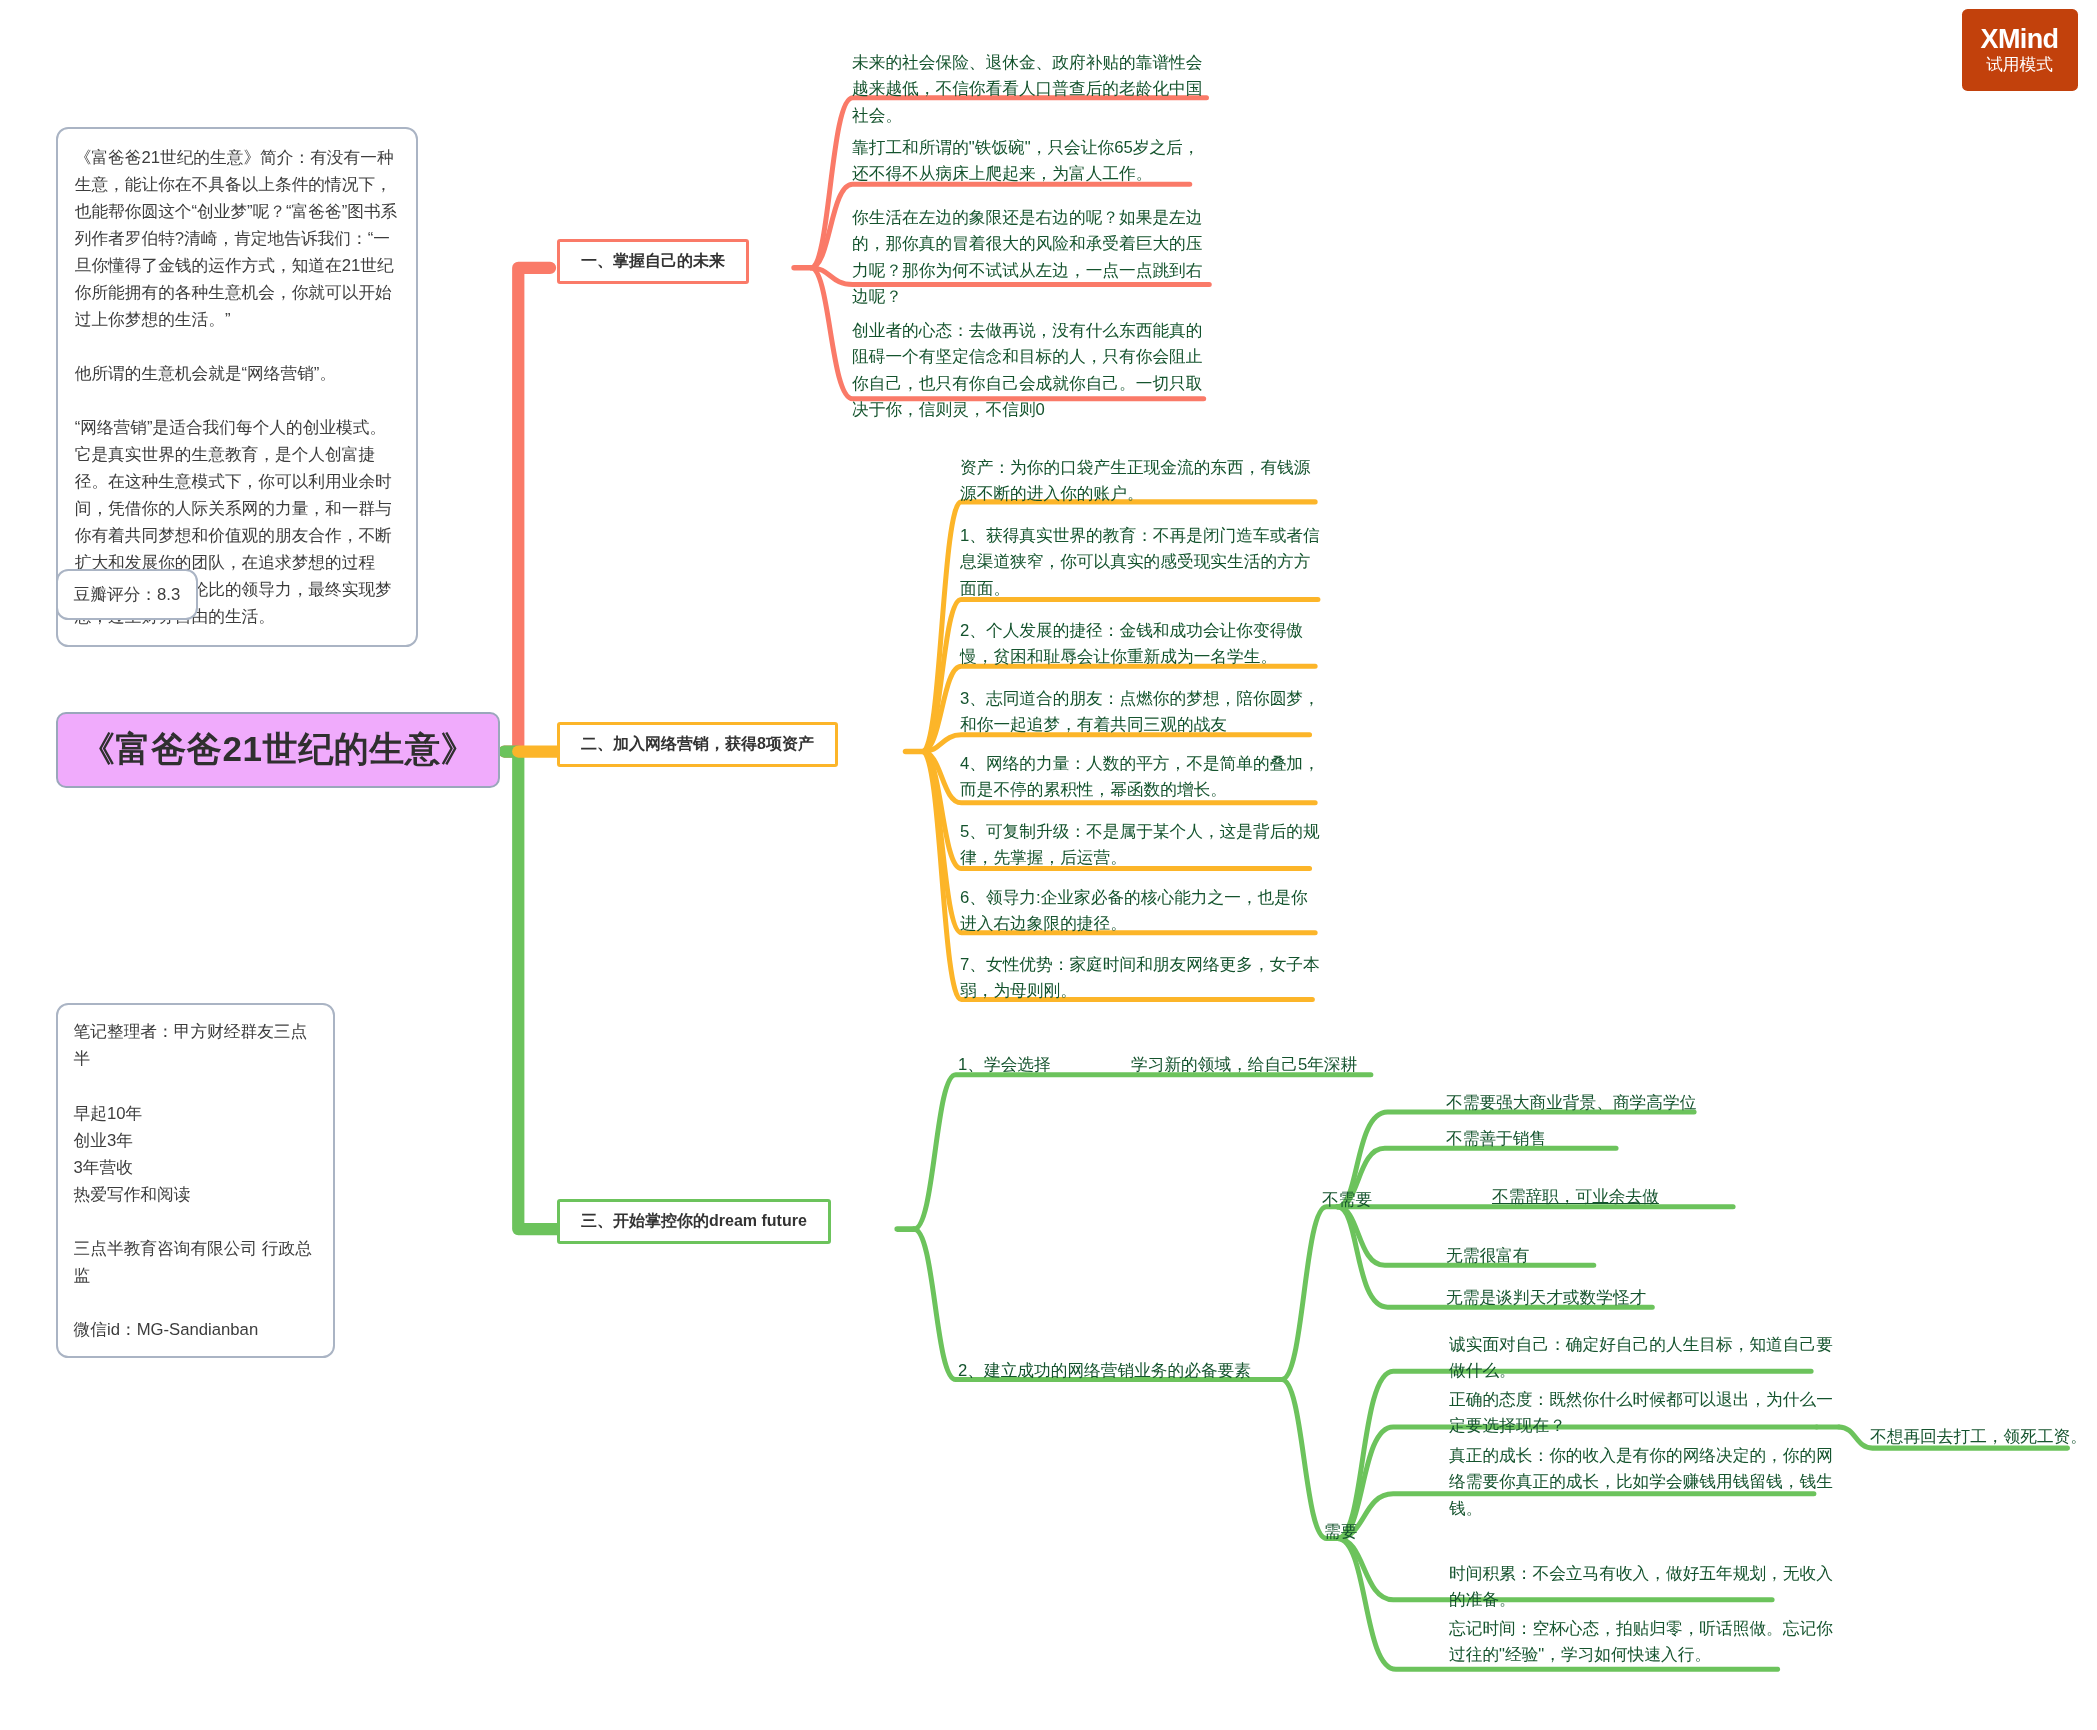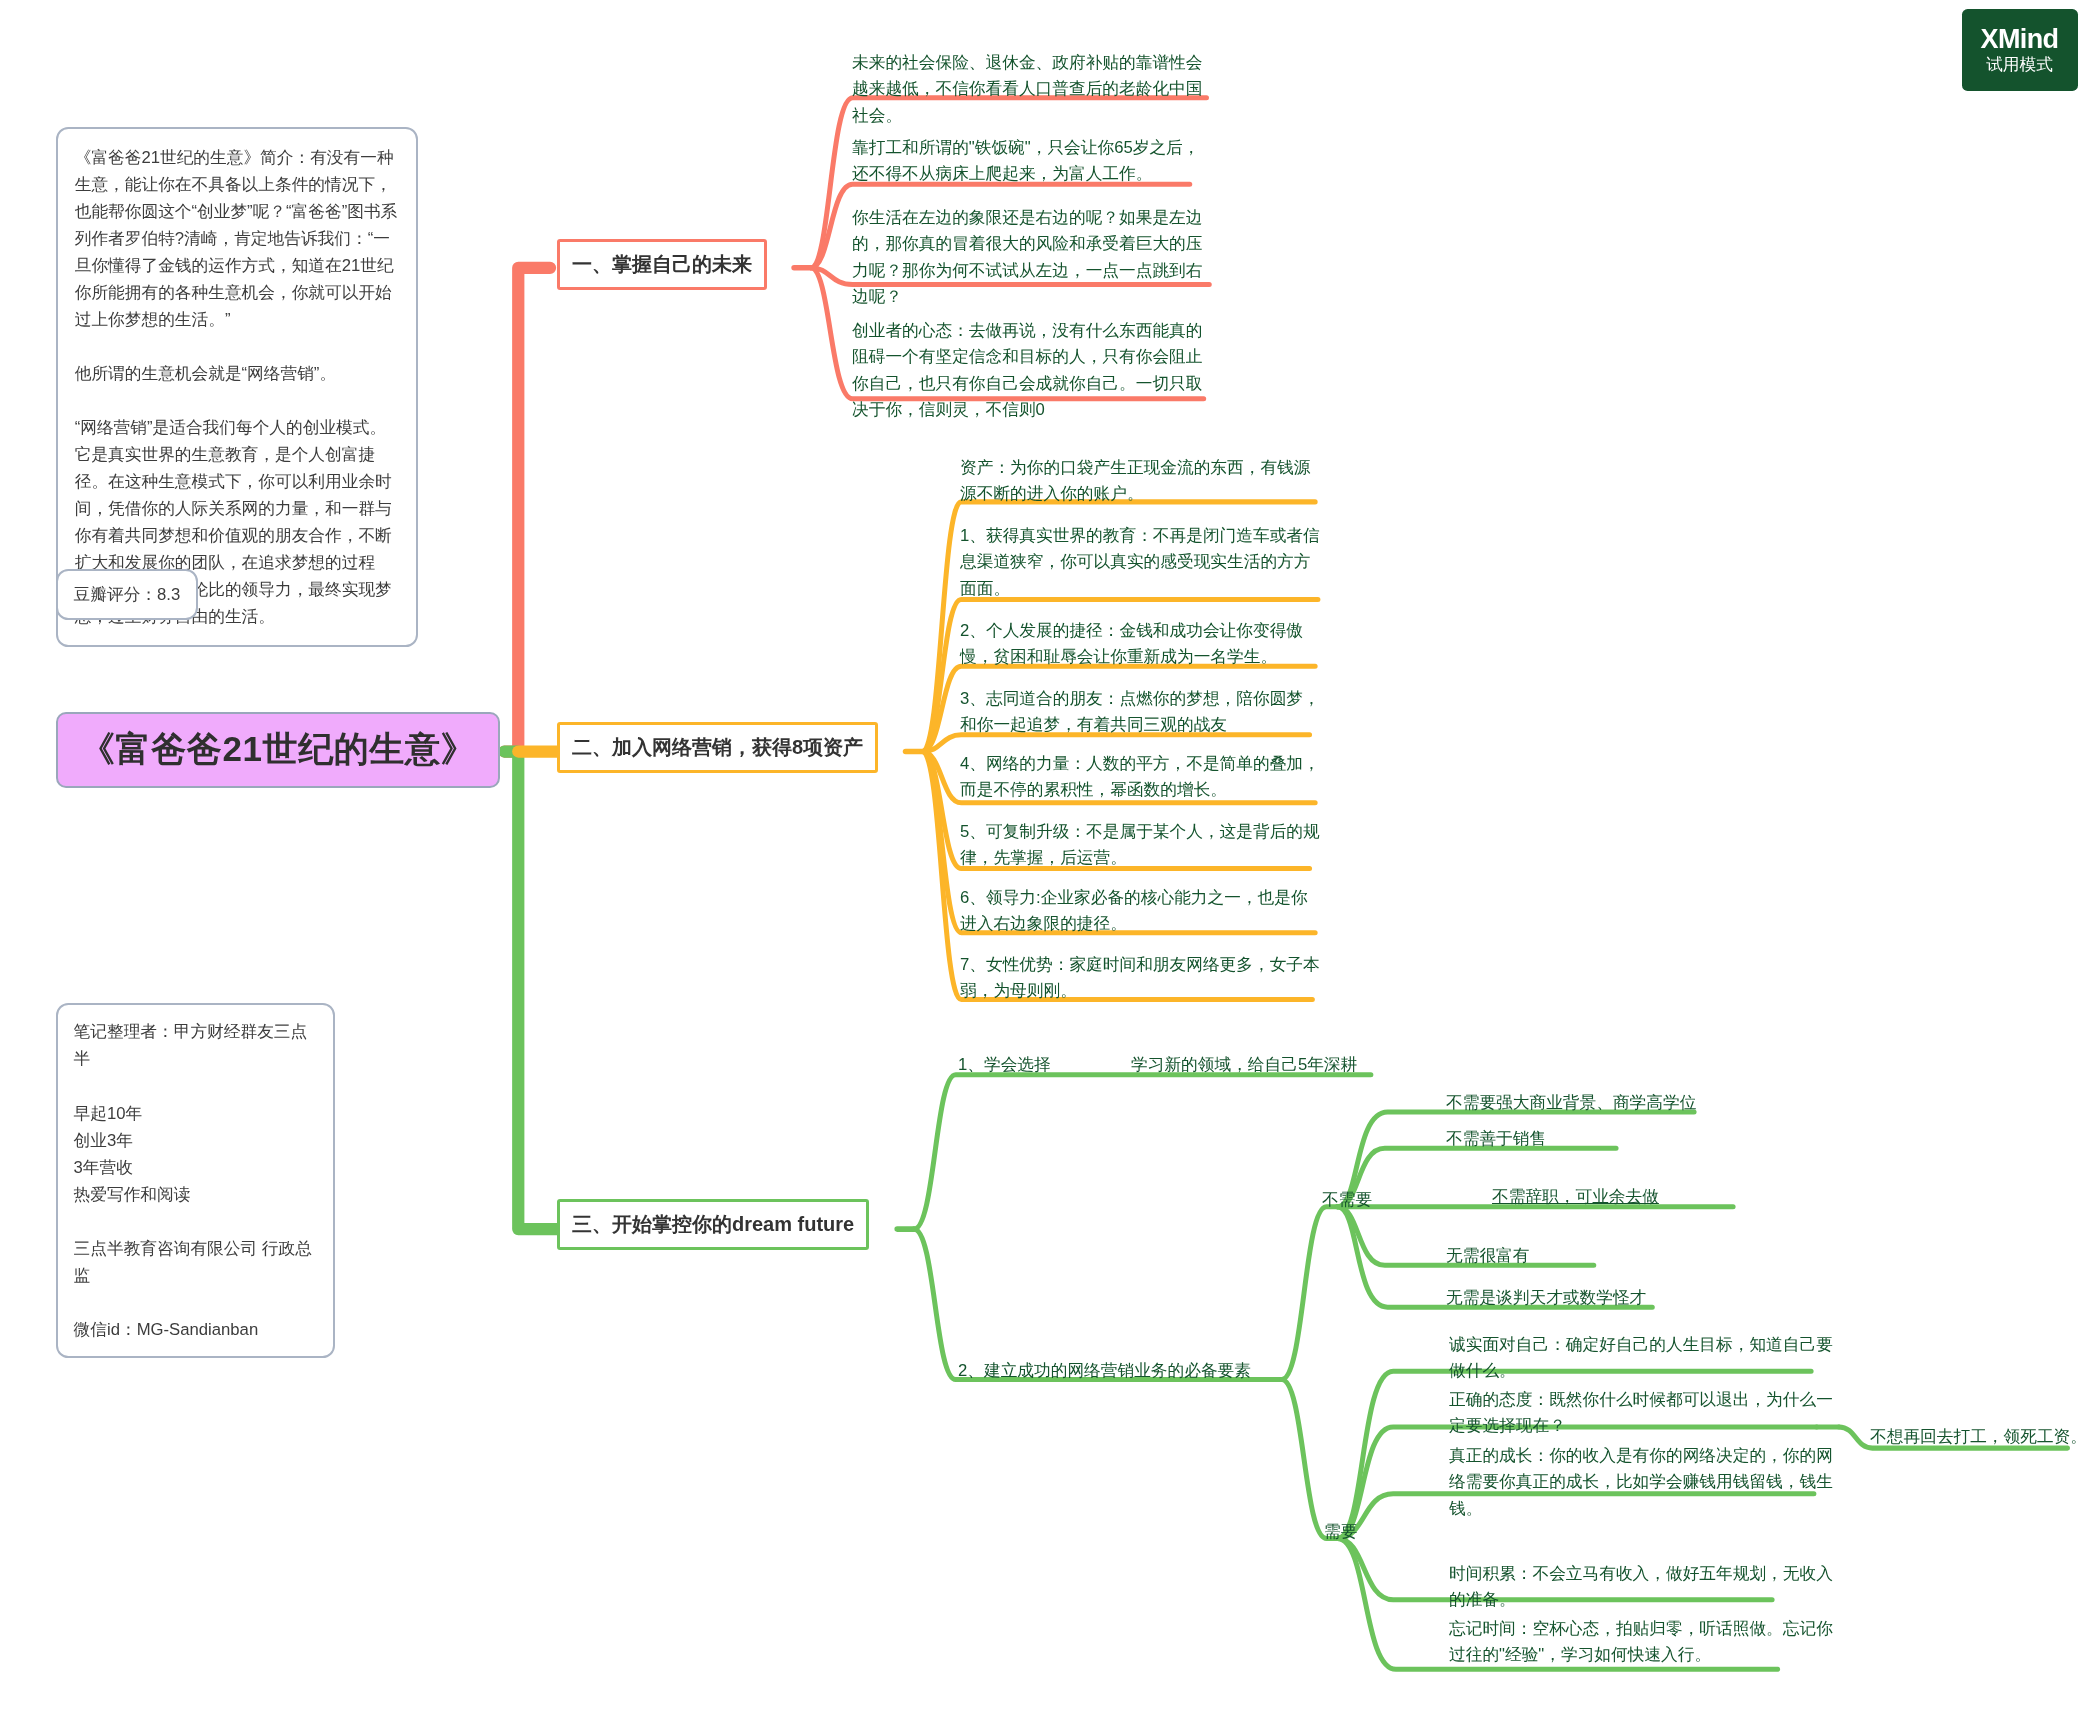--- a/index.html
+++ b/index.html
@@ -28,39 +28,39 @@
   }
 
   .root{
     background:#f0abfc; border:2.8px solid #9aa7bb; border-radius:10px;
     padding:12.3px 22px;
     font-size:35px; font-weight:700; color:#2f2f2f; letter-spacing:0.6px;
     white-space:nowrap;
   }
 
   .branch{
-    background:#fff; border-radius:3px; padding:9px 12px;
-    font-size:20px; font-weight:700; color:#333; white-space:nowrap;
+    background:#fff; border-radius:3px; padding:9px 21px;
+    font-size:16px; font-weight:700; color:#333; white-space:nowrap;
   }
   .branch.red{ border:3.9px solid #fa7a68; }
   .branch.orange{ border:3.9px solid #fcb529; }
   .branch.green{ border:3.9px solid #6cc35c; }
 
   
   .leaf{
     font-size:16.7px; line-height:1.58; color:#14532d;
     white-space:pre-wrap;
   }
   .leaf.plain{ white-space:nowrap; }
 
   
   .xmind-badge{
     position:absolute; right:19.5px; top:9px;
     width:116px; height:82px;
-    background:#14532d; border-radius:5.6px;
+    background:#c2410c; border-radius:5.6px;
     display:flex; flex-direction:column; align-items:center; justify-content:center;
   }
   .xmind-badge .wordmark{
     color:#fff; font-size:27px; font-weight:700; letter-spacing:-0.6px; line-height:1.05;
   }
   .xmind-badge .submark{
     color:#fff; font-size:16.7px; line-height:1.2; margin-top:2.2px;
   }
 </style>
 </head>

